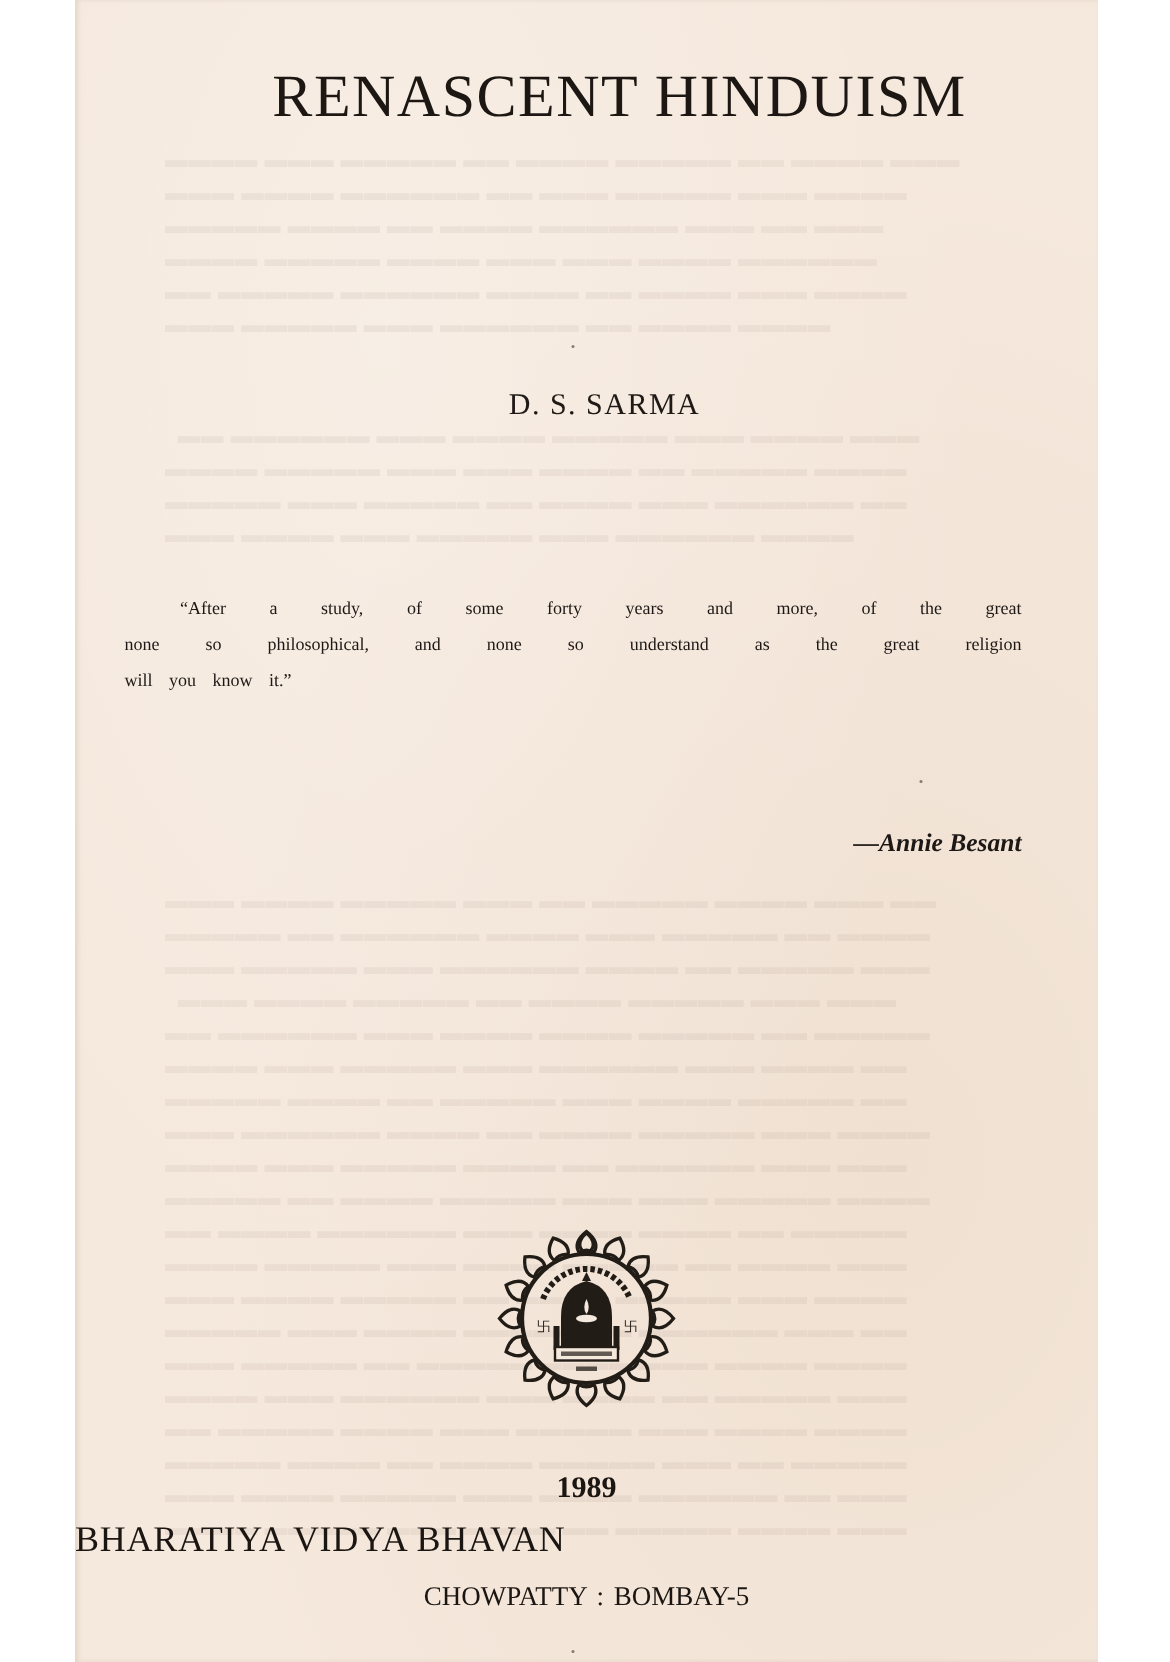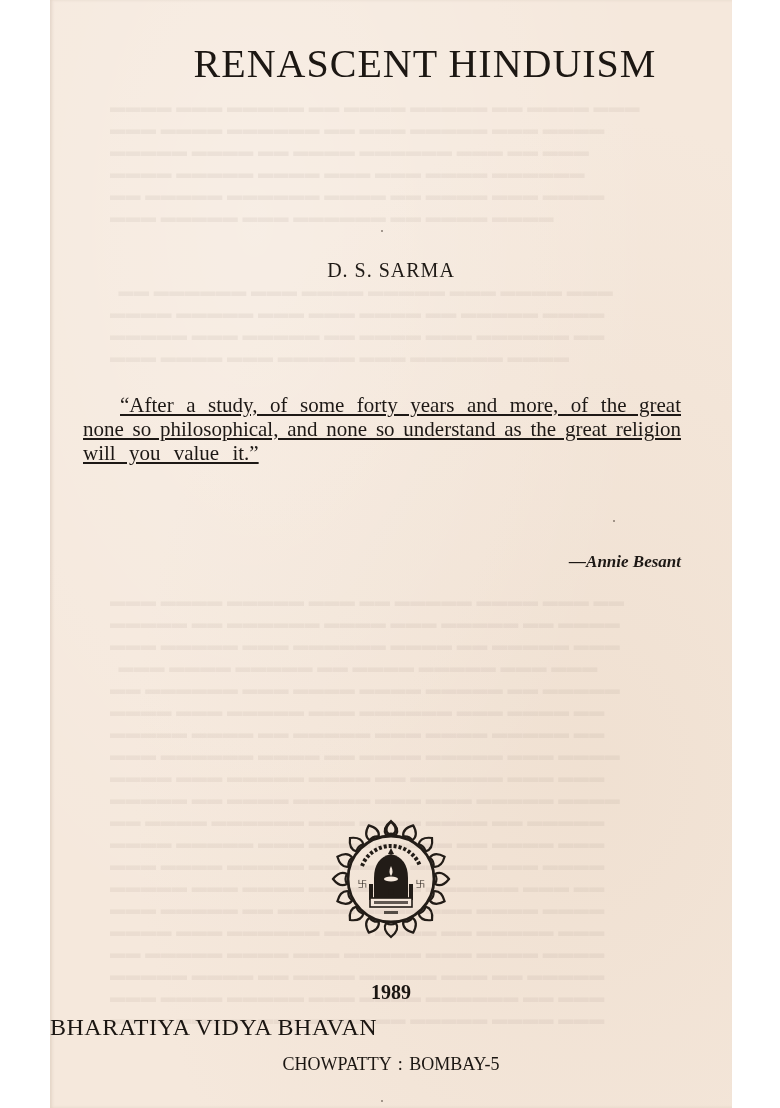--- a/index.html
+++ b/index.html
@@ -33,52 +33,51 @@
       color: rgba(150,130,115,0.10);
       font-size: 15px;
       line-height: 22px;
       letter-spacing: 0.5px;
       user-select: none;
       pointer-events: none;
     }
     .title {
       position: absolute;
       top: 40px;
-      left: 16px;
+      left: 4px;
       width: 100%;
       text-align: center;
       font-size: 40px;
       letter-spacing: 1px;
       color: #1c1713;
       font-weight: normal;
       margin: 0;
       line-height: 48px;
       padding-left: 18px;
     }
     .author {
       position: absolute;
       top: 257px;
-      left: 0;
+      left: 12px;
       width: 100%;
       text-align: center;
       font-size: 20px;
       letter-spacing: 1px;
       color: #1f1a16;
       line-height: 26px;
     }
     .quote {
       position: absolute;
       top: 393px;
       left: 33px;
       width: 598px;
-      font-size: 21px;
+      font-size: 12px;
       line-height: 24px;
       color: #1d1815;
       margin: 0;
-      text-decoration: underline;
     }
     .quote .line {
       display: block;
       white-space: nowrap;
       text-align: justify;
       text-align-last: justify;
     }
     .quote .line.first {
       padding-left: 37px;
     }
@@ -187,21 +186,21 @@
     ▬▬▬▬ ▬▬▬▬▬ ▬▬▬ ▬▬▬▬ ▬▬ ▬▬▬▬▬ ▬▬▬▬ ▬▬▬
   </div>
 
   <h1 class="title">RENASCENT HINDUISM</h1>
 
   <div class="author">D. S. SARMA</div>
 
   <p class="quote">
     <span class="line first">“After a study, of some forty years and more, of the great</span>
     <span class="line">none so philosophical,  and none so understand as the  great religion</span>
-    <span class="line last">will  you  value  it.”</span>
+    <span class="line last">will  you  know  it.”</span>
   </p>
 
   <div class="attribution">—Annie Besant</div>
 
   <div class="emblem">
     <svg width="122" height="122" viewBox="0 0 122 122" xmlns="http://www.w3.org/2000/svg">
       <g fill="none" stroke="#221c17" stroke-width="2.2">
 
         <g id="petals">
           <path d="M61 4 C 55 9, 55 15, 61 17 C 67 15, 67 9, 61 4 Z"></path>

